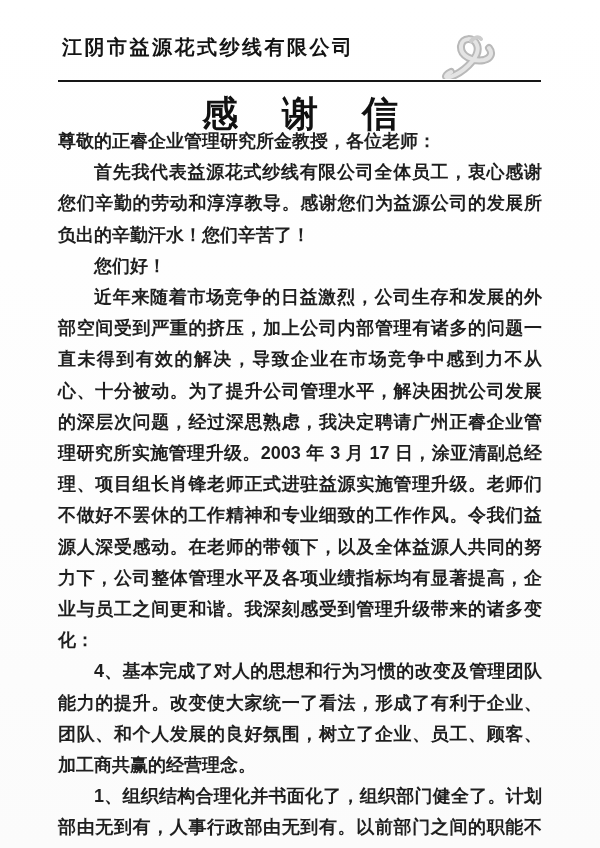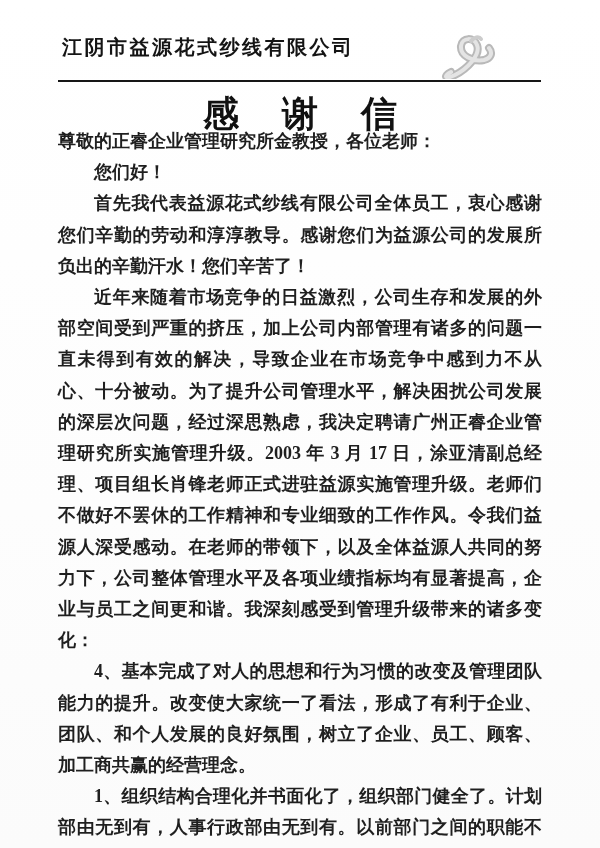--- a/index.html
+++ b/index.html
@@ -6,21 +6,21 @@
     margin: 0;
     padding: 0;
     background: #e9e9e9;
   }
   .page {
     position: relative;
     width: 600px;
     height: 848px;
     margin: 0 auto;
     background: linear-gradient(180deg, #ffffff 0%, #fdfdfd 60%, #fbfbfb 100%);
-    font-family: Liberation Serif, serif;
+    font-family: Liberation Sans, sans-serif;
     color: #1c1c1c;
     overflow: hidden;
   }
   .company-name {
     position: absolute;
     left: 62px;
     top: 34px;
     font-size: 20px;
     font-weight: bold;
     letter-spacing: 2.5px;
@@ -90,20 +90,20 @@
     </svg>
   </div>
 
   <div class="divider"></div>
 
   <div class="letter-title">感 谢 信</div>
 
   <div class="letter-body">
 
   <p class="para">尊敬的正睿企业管理研究所金教授，各位老师：</p>
+      <p class="para indent">首先我代表益源花式纱线有限公司全体员工，衷心感谢您们辛勤的劳动和淳淳教导。感谢您们为益源公司的发展所负出的辛勤汗水！您们辛苦了！</p>
       <p class="para indent">您们好！</p>
-      <p class="para indent">首先我代表益源花式纱线有限公司全体员工，衷心感谢您们辛勤的劳动和淳淳教导。感谢您们为益源公司的发展所负出的辛勤汗水！您们辛苦了！</p>
       <p class="para indent">近年来随着市场竞争的日益激烈，公司生存和发展的外部空间受到严重的挤压，加上公司内部管理有诸多的问题一直未得到有效的解决，导致企业在市场竞争中感到力不从心、十分被动。为了提升公司管理水平，解决困扰公司发展的深层次问题，经过深思熟虑，我决定聘请广州正睿企业管理研究所实施管理升级。2003 年 3 月 17 日，涂亚清副总经理、项目组长肖锋老师正式进驻益源实施管理升级。老师们不做好不罢休的工作精神和专业细致的工作作风。令我们益源人深受感动。在老师的带领下，以及全体益源人共同的努力下，公司整体管理水平及各项业绩指标均有显著提高，企业与员工之间更和谐。我深刻感受到管理升级带来的诸多变化：</p>
       <p class="para indent">4、基本完成了对人的思想和行为习惯的改变及管理团队能力的提升。改变使大家统一了看法，形成了有利于企业、团队、和个人发展的良好氛围，树立了企业、员工、顾客、加工商共赢的经营理念。</p>
       <p class="para indent">1、组织结构合理化并书面化了，组织部门健全了。计划部由无到有，人事行政部由无到有。以前部门之间的职能不明确，岗位之间职责不清晰。现在部门间职能清晰、明了，岗位之间既分工明确，又相互协助，相互制约。</p>
     </div>
 
 </div>
 
 </body></html>

